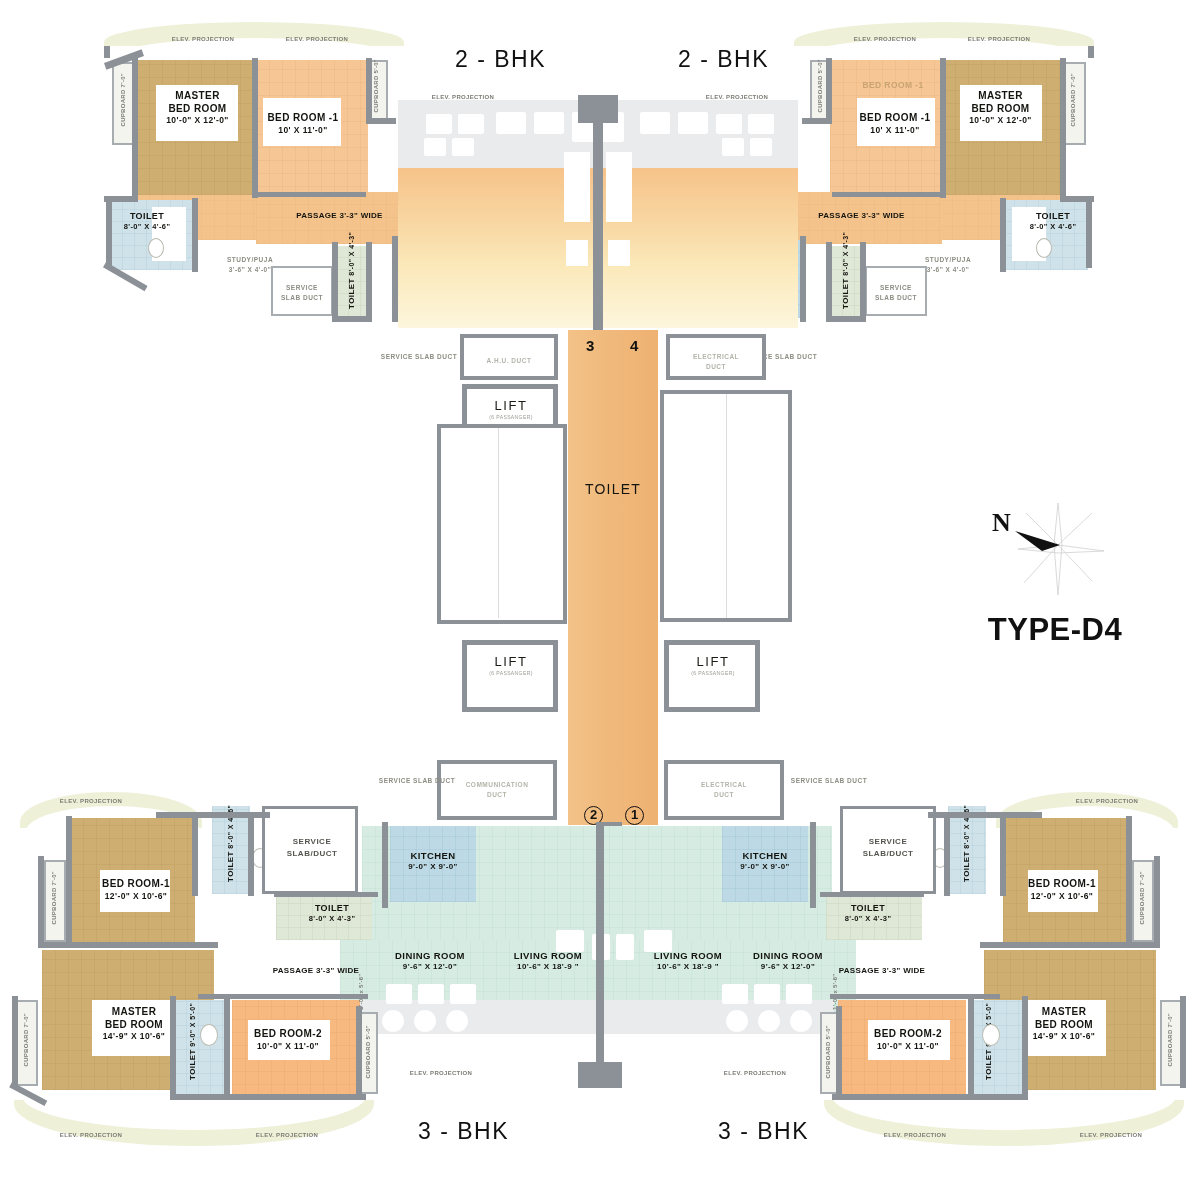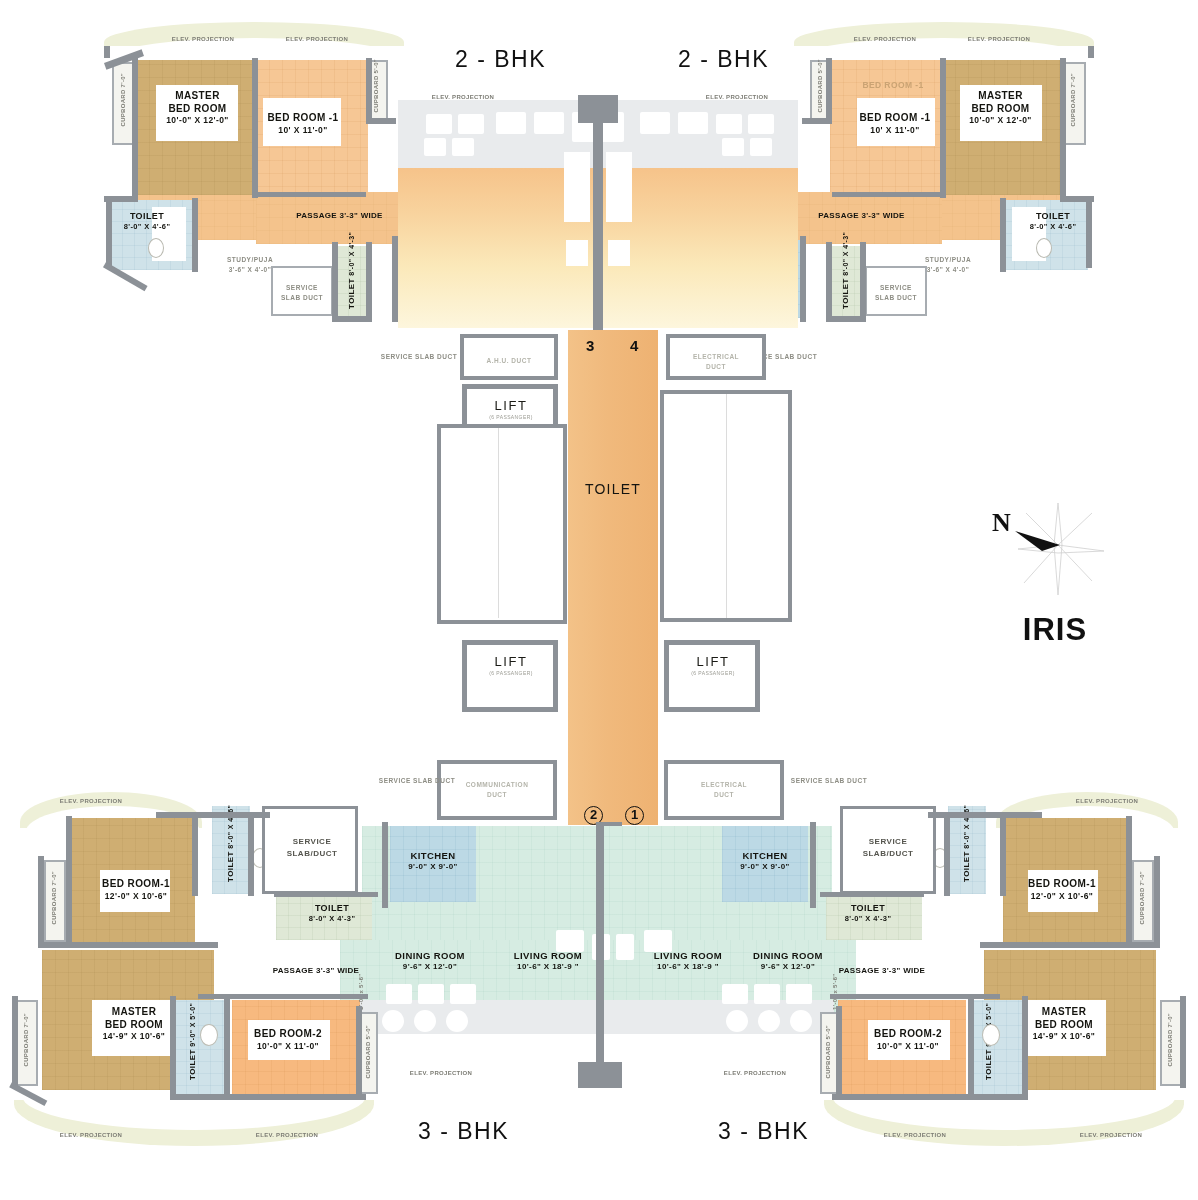--- a/index.html
+++ b/index.html
@@ -598,16 +598,16 @@
         <path d="M18 54 L58 50 L104 56 L58 58 Z"></path>
         <path d="M26 18 L58 50 L92 86"></path>
         <path d="M92 18 L58 50 L24 88"></path>
      </g>
      <polygon points="15,36 60,50 42,56" fill="#111"></polygon>
   </svg>
 </div>
 <div class="nletter" style="left:992px;top:508px;">N</div>
 
 <div class="titleblk" style="left:950px;top:612px;width:210px;">
-  <div class="t2">IRIS</div>
+  <div class="t1">TYPE-D4</div>
 </div>
 
 </div>
 
 </body></html>

